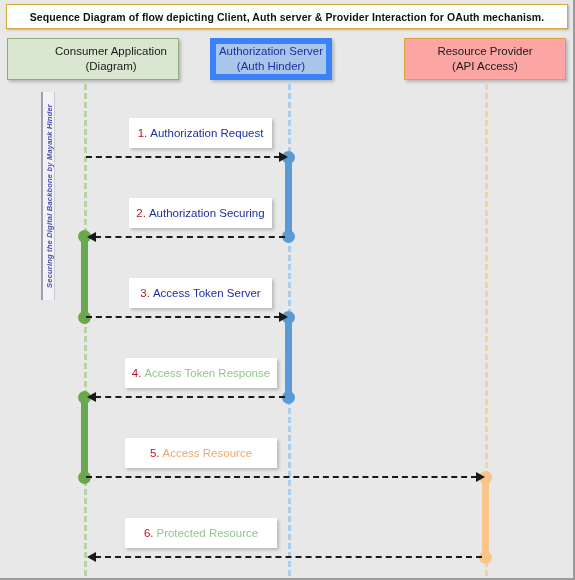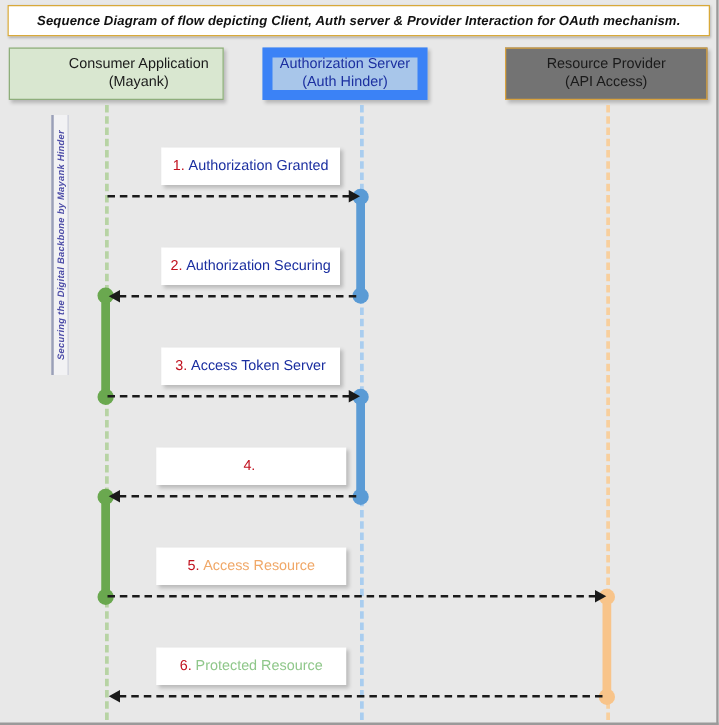--- a/index.html
+++ b/index.html
@@ -23,21 +23,20 @@
     position: absolute;
     left: 6px; top: 4px;
     width: 562px; height: 25px;
     background: #ffffff;
     border: 1px solid #d8a93a;
     display: flex; align-items: center; justify-content: center;
     box-shadow: 1px 1px 2px rgba(0,0,0,0.25);
   }
   #title-banner span {
     font-size: 10.5px;
-    font-style: italic;
     font-weight: bold;
     color: #111111;
     letter-spacing: 0.1px;
     white-space: nowrap;
   }
 
   
   .actor-box {
     position: absolute;
     top: 38px;
@@ -49,28 +48,28 @@
     box-shadow: 2px 2px 3px rgba(0,0,0,0.22);
   }
   #actor-client {
     left: 7px; width: 172px;
     background: #d9e7d0;
     border: 1px solid #8fae7c;
     color: #1a1a1a;
     padding-left: 36px;
   }
   #actor-auth {
-    left: 210px; width: 132px;
+    left: 210px; width: 122px;
     background: #a8c6ea;
-    border: 8px solid #3b82f6;
+    border: 6px solid #3b82f6;
     color: #1b2fa0;
   }
   #actor-resource {
     left: 404px; width: 162px;
-    background: #737373;
+    background: #fca5a5;
     border: 1px solid #d9a23e;
     color: #1a1a1a;
   }
   .actor-box .line2 { }
 
   
   .lifeline {
     position: absolute;
     width: 0;
     border-left-width: 3px;
@@ -164,21 +163,21 @@
 <body>
 
 <div id="canvas">
 
   <div id="title-banner">
     <span>Sequence Diagram of flow depicting Client, Auth server &amp; Provider Interaction for OAuth mechanism.</span>
   </div>
 
   <div class="actor-box" id="actor-client">
     <div>Consumer Application</div>
-    <div class="line2">(Mayank)</div>
+    <div class="line2">(Diagram)</div>
   </div>
 
   <div class="actor-box" id="actor-auth">
     <div>Authorization Server</div>
     <div class="line2">(Auth Hinder)</div>
   </div>
 
   <div class="actor-box" id="actor-resource">
     <div>Resource Provider</div>
     <div class="line2">(API Access)</div>
@@ -207,41 +206,42 @@
   <div class="activation act-client" style="left:81px; top:397px; height:80px;"></div>
   <div class="dot dot-client" style="left:78px; top:391px;"></div>
   <div class="dot dot-client" style="left:78px; top:471px;"></div>
 
   <div class="activation act-resource" style="left:482px; top:477px; height:80px;"></div>
   <div class="dot dot-resource" style="left:479px; top:471px;"></div>
   <div class="dot dot-resource" style="left:479px; top:551px;"></div>
 
   <div class="msg-box" style="left:129px; top:118px; width:143px;">
     <span class="msg-num">1.</span>
-    <span class="msg-text-blue">Authorization Granted</span>
+    <span class="msg-text-blue">Authorization Request</span>
   </div>
   <div class="msg-line" style="left:86px; top:156px; width:194px;"></div>
   <div class="arrowhead arrow-right" style="left:279px; top:152px;"></div>
 
   <div class="msg-box" style="left:129px; top:198px; width:143px;">
     <span class="msg-num">2.</span>
     <span class="msg-text-blue">Authorization Securing</span>
   </div>
   <div class="msg-line" style="left:95px; top:236px; width:190px;"></div>
   <div class="arrowhead arrow-left" style="left:87px; top:232px;"></div>
 
   <div class="msg-box" style="left:129px; top:278px; width:143px;">
     <span class="msg-num">3.</span>
     <span class="msg-text-blue">Access Token Server</span>
   </div>
   <div class="msg-line" style="left:86px; top:316px; width:194px;"></div>
   <div class="arrowhead arrow-right" style="left:279px; top:312px;"></div>
 
   <div class="msg-box" style="left:125px; top:358px; width:152px;">
     <span class="msg-num">4.</span>
+    <span class="msg-text-green">Access Token Response</span>
   </div>
   <div class="msg-line" style="left:95px; top:396px; width:190px;"></div>
   <div class="arrowhead arrow-left" style="left:87px; top:392px;"></div>
 
   <div class="msg-box" style="left:125px; top:438px; width:152px;">
     <span class="msg-num">5.</span>
     <span class="msg-text-orange">Access Resource</span>
   </div>
   <div class="msg-line" style="left:86px; top:476px; width:391px;"></div>
   <div class="arrowhead arrow-right" style="left:476px; top:472px;"></div>

